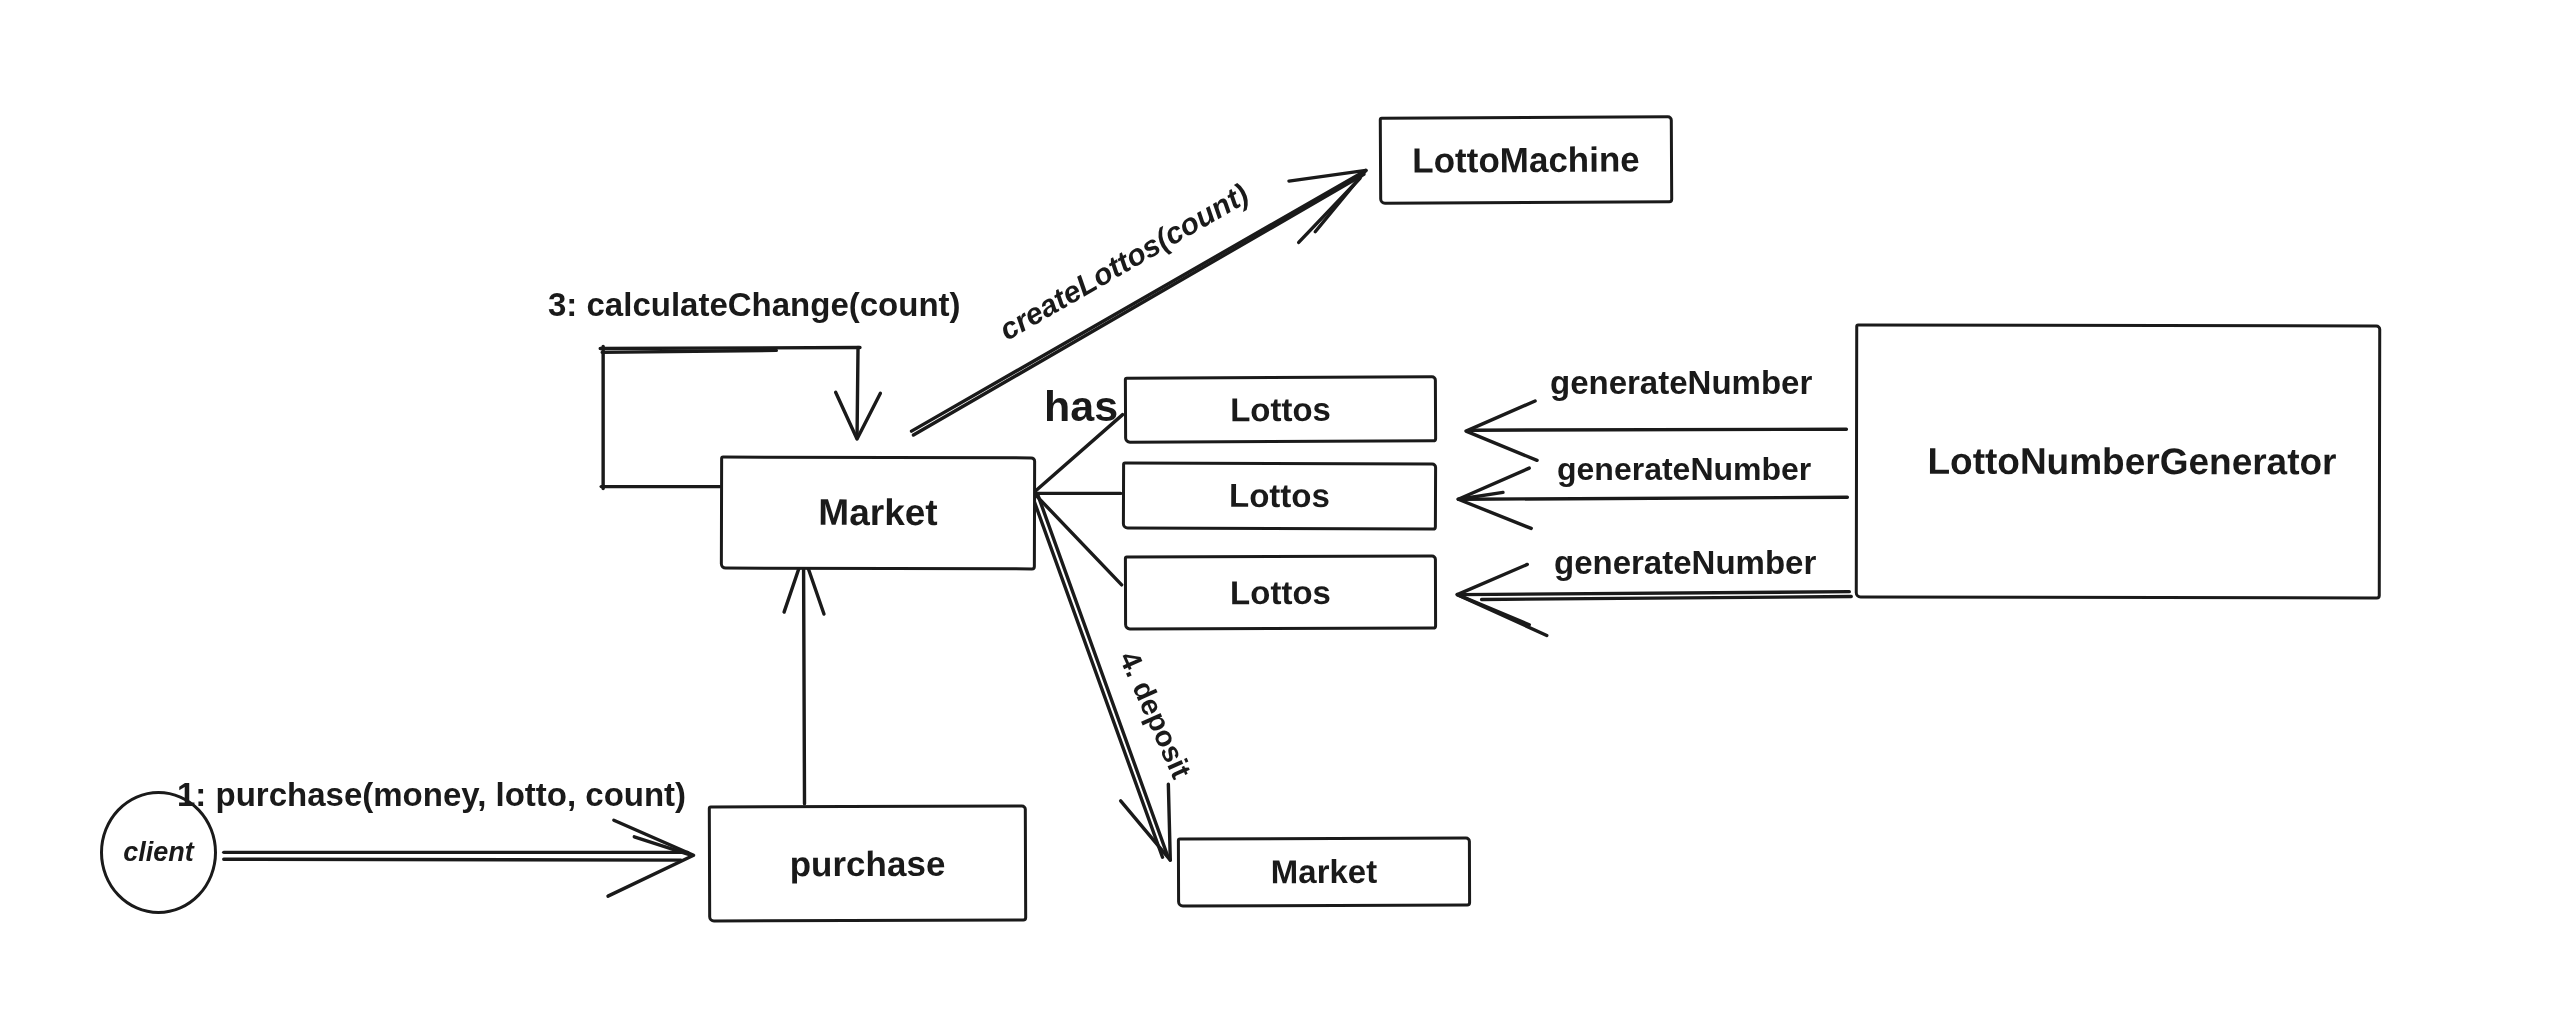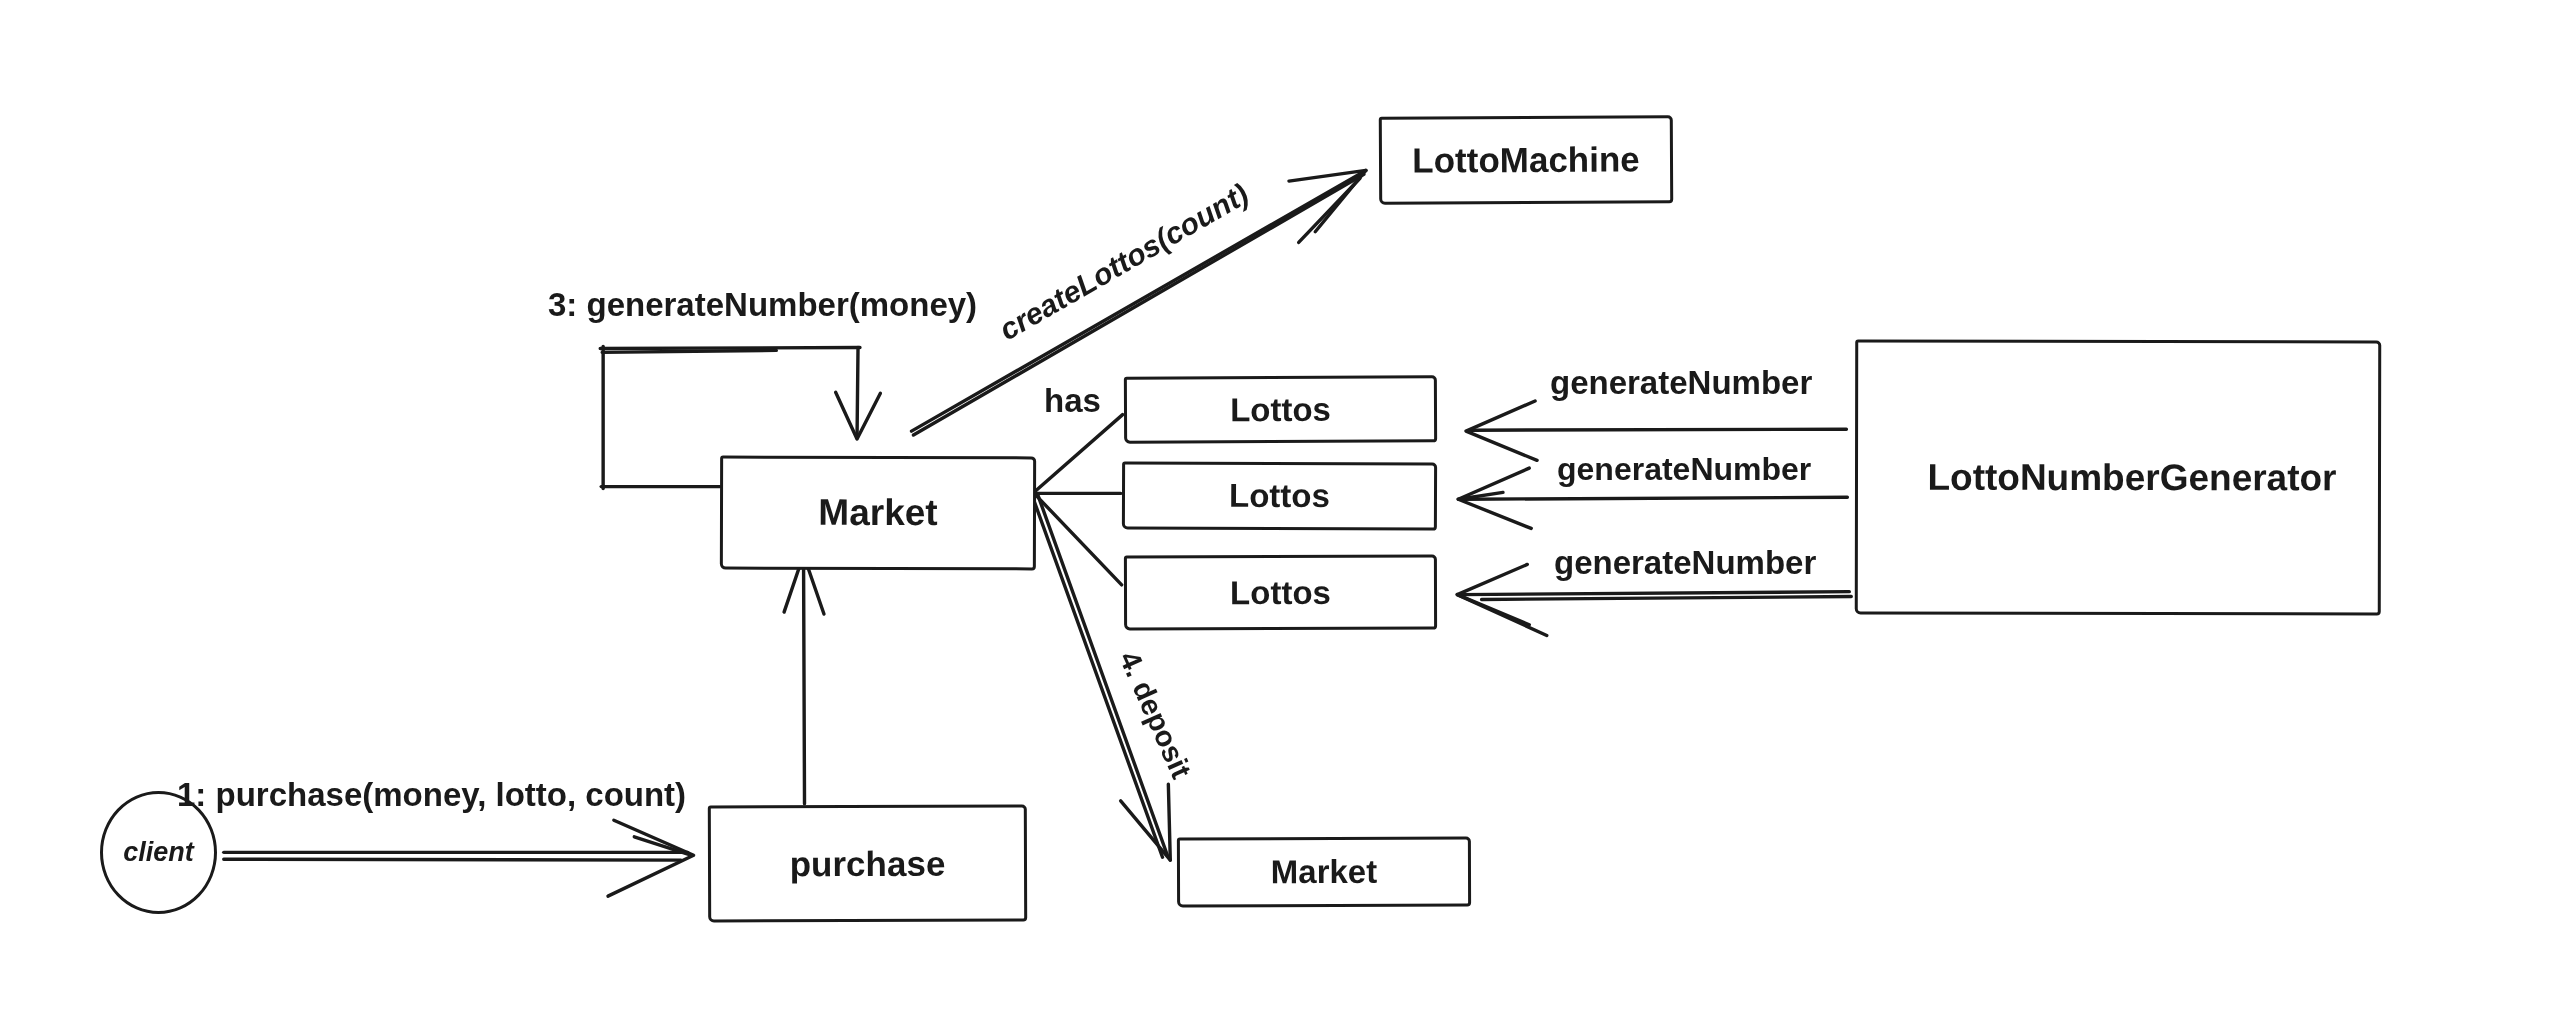--- a/index.html
+++ b/index.html
@@ -120,36 +120,36 @@
   </div>
 
   <div class="node" style="left:1122px; top:462px; width:315px; height:68px; font-size:33px; transform:rotate(0.2deg);">
     <span>Lottos</span>
   </div>
 
   <div class="node" style="left:1124px; top:555px; width:313px; height:75px; font-size:33px; transform:rotate(-0.15deg);">
     <span>Lottos</span>
   </div>
 
-  <div class="node" style="left:1855px; top:340px; width:526px; height:275px; font-size:37px; transform:rotate(0.1deg);padding-left:28px;">
+  <div class="node" style="left:1855px; top:324px; width:526px; height:275px; font-size:37px; transform:rotate(0.1deg);padding-left:28px;">
     <span>LottoNumberGenerator</span>
   </div>
 
   <div class="node" style="left:1177px; top:837px; width:294px; height:70px; font-size:33px; transform:rotate(-0.2deg);">
     <span>Market</span>
   </div>
 
   <div class="lbl" style="left:177px; top:776px; font-size:33px;">1: purchase(money, lotto, count)</div>
 
 
-  <div class="lbl" style="left:548px; top:286px; font-size:33px;">3: generateNumber(money)</div>
+  <div class="lbl" style="left:548px; top:286px; font-size:33px;">3: calculateChange(count)</div>
 
   <div class="lbl italic" style="left:1124px; top:262px; font-size:30px; transform:translate(-50%,-50%) rotate(-30deg);">createLottos(count)</div>
 
-  <div class="lbl" style="left:1044px; top:382px; font-size:33px;">has</div>
+  <div class="lbl" style="left:1044px; top:382px; font-size:43px;">has</div>
 
   <div class="lbl" style="left:1155px; top:715px; font-size:29px; transform:translate(-50%,-50%) rotate(66deg);">4. deposit</div>
 
   <div class="lbl" style="left:1550px; top:364px; font-size:33px;">generateNumber</div>
 
   <div class="lbl" style="left:1557px; top:451px; font-size:32px;">generateNumber</div>
 
   <div class="lbl" style="left:1554px; top:544px; font-size:33px;">generateNumber</div>
 
 </div>

